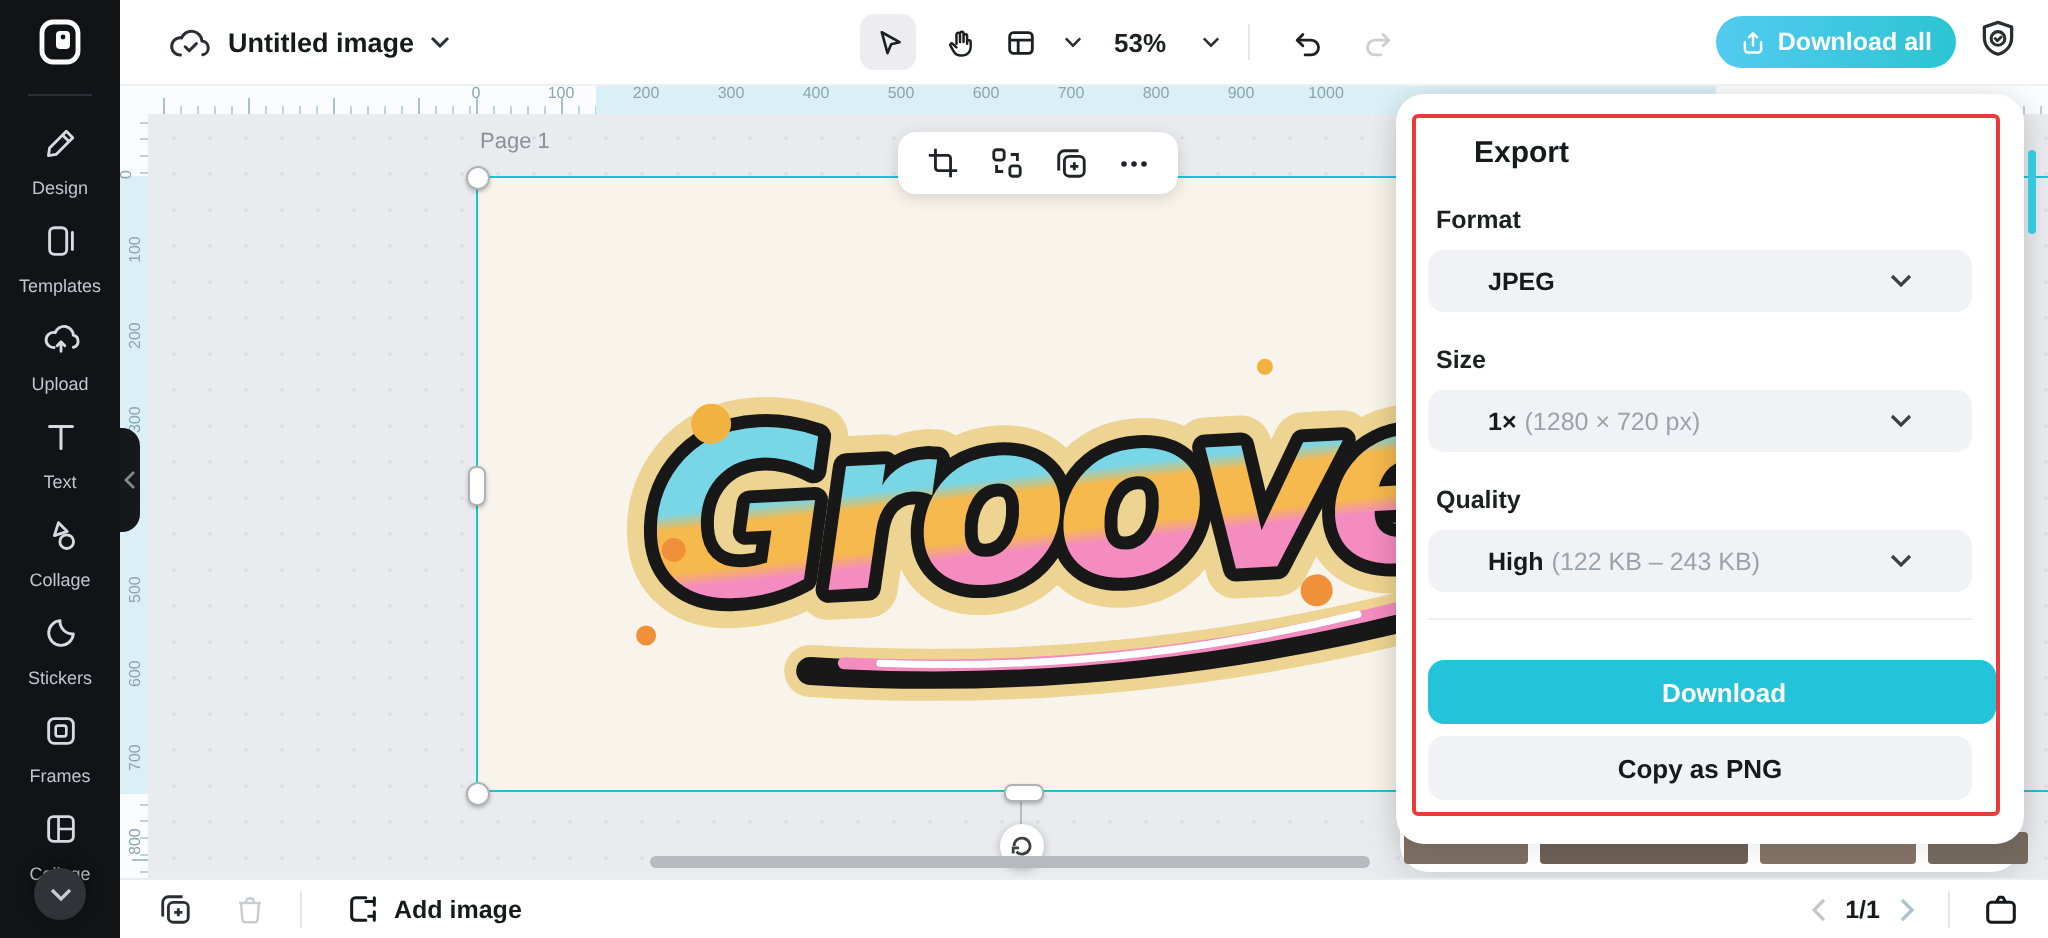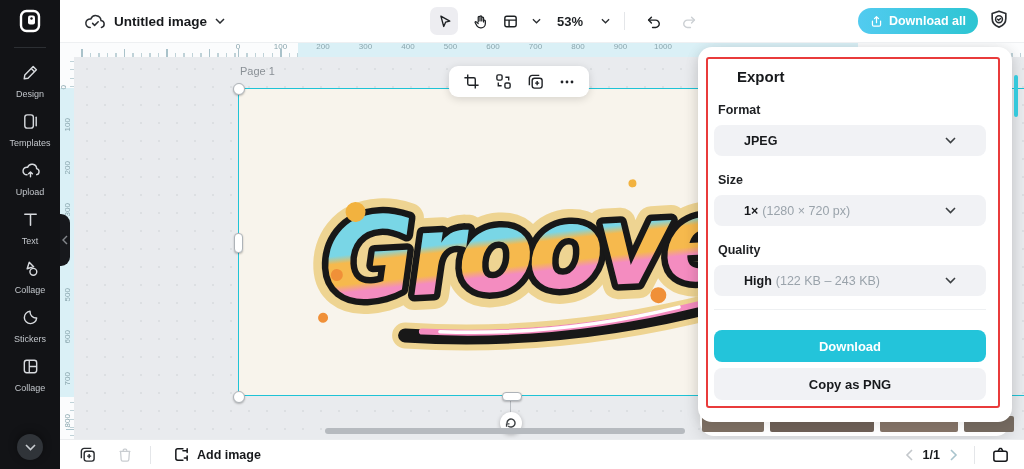--- a/index.html
+++ b/index.html
@@ -128,21 +128,21 @@
   .dropdown{
     position:absolute;left:16px;width:272px;height:31px;background:#f1f2f5;border-radius:8px;
     display:flex;align-items:center;padding:0 30px;box-sizing:border-box;cursor:pointer;
   }
   .dd-text{font-size:12.5px;color:#17191c;font-weight:600;white-space:nowrap;}
   .dd-detail{font-size:12.5px;color:#9aa3ab;margin-left:4px;white-space:nowrap;}
   .dd-chev{margin-left:auto;}
   .panel-divider{position:absolute;left:16px;top:262px;width:272px;height:1px;background:#eef0f2;}
   .btn-download{
     position:absolute;left:16px;top:283px;width:272px;height:32px;border-radius:8px;background:#23c4da;
-    display:flex;align-items:center;justify-content:center;cursor:pointer;
+    display:flex;align-items:center;justify-content:center;cursor:pointer;padding-left:12px;
   }
   .btn-download span{color:#fff;font-size:13px;font-weight:700;}
   .btn-copy{
     position:absolute;left:16px;top:321px;width:272px;height:32px;border-radius:8px;background:#f1f2f5;
     display:flex;align-items:center;justify-content:center;cursor:pointer;
   }
   .btn-copy span{color:#17191c;font-size:13px;font-weight:700;}
 
   
   .bottombar{
@@ -429,20 +429,27 @@
         <span class="side-label">Collage</span>
       </div>
       <div class="side-item">
         <span><svg width="19" height="19" viewBox="0 0 20 20">
             <path d="M16.5 10.5a6.5 6.5 0 1 1-7-7c-.3 3.9 3.1 7.3 7 7z" fill="none" stroke="#d7dade" stroke-width="1.5" stroke-linejoin="round"></path>
           </svg></span>
         <span class="side-label">Stickers</span>
       </div>
       <div class="side-item">
         <span><svg width="19" height="19" viewBox="0 0 20 20">
+            <rect x="3.5" y="3.5" width="13" height="13" rx="3" fill="none" stroke="#d7dade" stroke-width="1.5"></rect>
+            <rect x="7.2" y="7.2" width="5.6" height="5.6" rx="1.2" fill="none" stroke="#d7dade" stroke-width="1.4"></rect>
+          </svg></span>
+        <span class="side-label">Frames</span>
+      </div>
+      <div class="side-item">
+        <span><svg width="19" height="19" viewBox="0 0 20 20">
             <rect x="3.5" y="3.5" width="13" height="13" rx="2.5" fill="none" stroke="#d7dade" stroke-width="1.5"></rect>
             <path d="M8.7 3.5v13M8.7 10h7.8" stroke="#d7dade" stroke-width="1.4"></path>
           </svg></span>
         <span class="side-label">Collage</span>
       </div>
     </div>
   <div class="side-more">
     <svg width="11" height="7" viewBox="0 0 11 7">
       <path d="M1 1l4.5 4.5L10 1" fill="none" stroke="#c8ccd1" stroke-width="1.6"></path>
     </svg>

